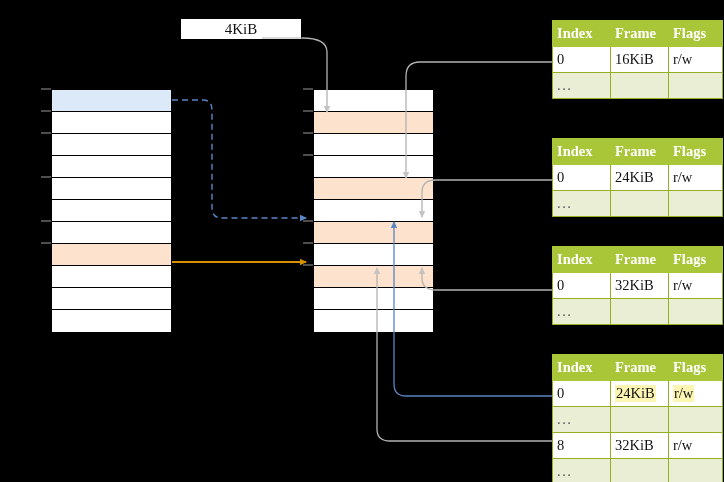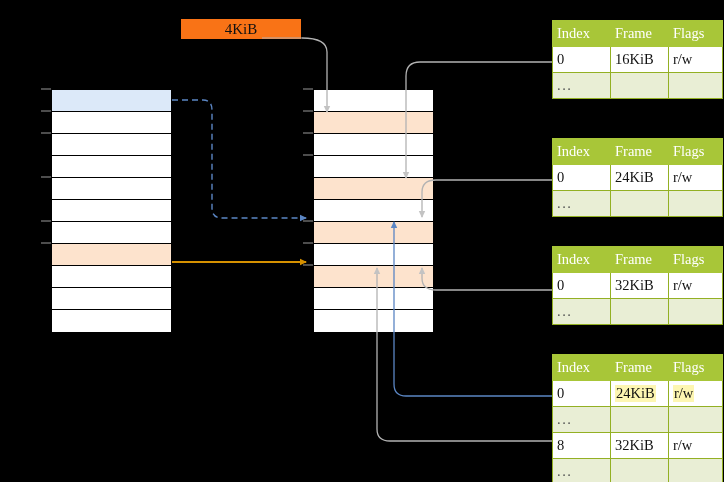--- a/index.html
+++ b/index.html
@@ -8,31 +8,31 @@
   #stage{position:absolute;left:0;top:0;width:724px;height:482px;}
 
   
   .memcol{position:absolute;border:1.4px solid #000;box-sizing:border-box;background:#fff;}
   .memrow{box-sizing:border-box;border-bottom:1.4px solid #000;background:#fff;}
   .memrow:last-child{border-bottom:none;}
   .memrow.blue{background:#dce9f9;}
   .memrow.peach{background:#fde3cd;}
 
   
-  .label4k{position:absolute;background:#f97316;color:#111;
+  .label4k{position:absolute;background:#ffffff;color:#111;
            display:flex;align-items:center;justify-content:center;
            font-size:15px;box-sizing:border-box;}
 
   
   .ptable{position:absolute;border-collapse:collapse;table-layout:fixed;
           background:#fff;font-size:14.5px;}
   .ptable td,.ptable th{border:1.1px solid #93b023;padding:0 0 0 4px;
           height:26px;box-sizing:border-box;text-align:left;
           font-weight:normal;color:#111;overflow:hidden;white-space:nowrap;}
-  .ptable th{background:#a8c638;color:#fff;font-weight:normal;font-size:14.5px;
+  .ptable th{background:#a8c638;color:#fff;font-weight:bold;font-size:14.5px;
           border:1.1px solid #a8c638;}
   .ptable tr.dots td{background:#e9eed5;color:#555;letter-spacing:1.5px;}
   .hl{background:#fdf6b2;}
   td > span.hl{display:inline-block;padding:0 1px;}
 
   svg.ov{position:absolute;left:0;top:0;width:724px;height:482px;
          pointer-events:none;overflow:visible;}
 </style>
 </head>
 <body>

